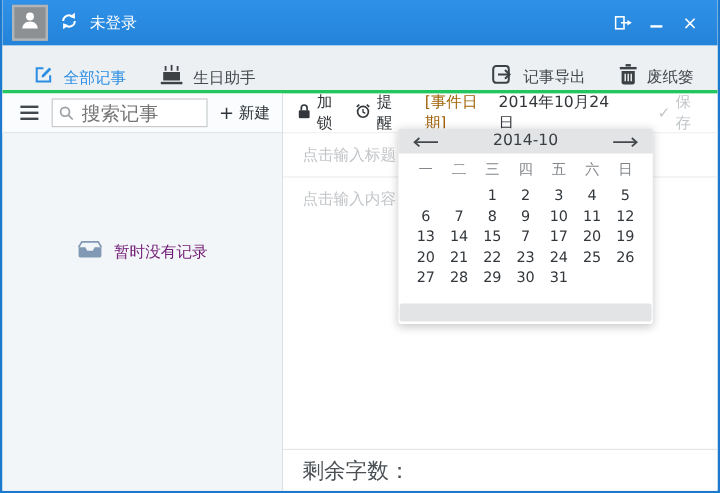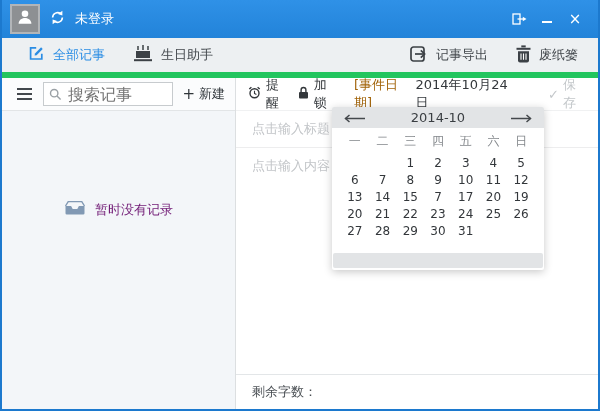--- a/index.html
+++ b/index.html
@@ -12,22 +12,22 @@
               align-items:center; padding:0 8px; color:#fff; }
   .avatar-box { width:30px; height:30px; background:#8d9093; border:2px solid #b2b5b8;
                 display:flex; align-items:center; justify-content:center; margin-right:9px; cursor:pointer; }
   .sync-btn { width:18px; height:18px; margin-right:8px; display:flex; align-items:center; cursor:pointer; }
   .login-status { font-size:13px; color:#fff; }
   .win-controls { margin-left:auto; display:flex; align-items:center; gap:10px; padding-right:6px; }
   .win-btn { width:18px; height:16px; display:flex; align-items:center; justify-content:center; cursor:pointer; }
   .min-bar { width:10px; height:2px; background:#fff; margin-top:6px; }
   .close-glyph { font-size:15px; color:#fff; line-height:1; }
   
-  .toolbar { height:40px; background:#edf0f2; border-bottom:6px solid #22c55e; display:flex;
-             align-items:center; justify-content:space-between; padding:0 20px 0 26px; }
+  .toolbar { height:40px; background:#edf0f2; border-bottom:3px solid #22c55e; display:flex;
+             align-items:flex-end; justify-content:space-between; padding:0 20px 0 26px; }
   .tool-group { display:flex; align-items:center; gap:28px; }
   .tool-item { display:flex; align-items:center; gap:8px; font-size:13px; color:#43484d; cursor:pointer; }
   .tool-item.active { color:#2b8de4; }
   
   .main { display:flex; height:331px; }
   .sidebar { width:234px; border-right:1px solid #dcdfe1; display:flex; flex-direction:column;
              background:#f3f6f9; }
   .sidebar-header { height:33px; background:#fbfcfd; border-bottom:1px solid #e2e5e7; display:flex;
                     align-items:center; padding:0 10px 0 13px; gap:9px; }
   .hamburger { display:flex; flex-direction:column; gap:3px; cursor:pointer; padding:2px; }
@@ -49,21 +49,21 @@
                    font-size:13px; color:#33373b; border-bottom:1px solid #f0f1f2; }
   .ed-btn { display:flex; align-items:center; gap:5px; cursor:pointer; color:#33373b; }
   .event-date { display:flex; align-items:center; gap:4px; cursor:pointer; margin-left:8px; }
   .event-date-label { color:#a16207; }
   .event-date-value { color:#33373b; }
   .save-btn { display:flex; align-items:center; gap:4px; color:#c3c7ca; margin-left:26px; cursor:pointer; }
   .title-row { height:37px; display:flex; align-items:center; padding:0 16px;
                border-bottom:1px solid #ededee; font-size:13px; color:#c2c5c8; cursor:text; }
   .content-area { flex:1; padding:9px 16px; font-size:13px; color:#c2c5c8; cursor:text; }
   .editor-footer { height:35px; border-top:1px solid #e3e6e8; display:flex; align-items:center;
-                   padding:0 16px; font-size:13px; color:#4a4f54; }
+                   padding:0 16px; font-size:18px; color:#4a4f54; }
   
   .calendar { position:absolute; left:330px; top:107px; width:212px; background:#fff; z-index:10;
               box-shadow:0 2px 8px rgba(0,0,0,0.22); border-radius:2px; padding-bottom:1px; }
   .cal-header { height:21px; background:#e2e4e6; border-radius:2px 2px 0 0; display:flex;
                 align-items:center; justify-content:space-between; padding:0 11px; }
   .cal-nav { cursor:pointer; display:flex; align-items:center; }
   .cal-month { font-size:13px; color:#3a3e42; }
   .cal-grid { padding:5px 9px 0; display:grid; grid-template-columns:repeat(7,1fr); }
   .cal-wd { font-size:12px; color:#83878b; text-align:center; height:17px; line-height:17px; }
   .cal-cell { font-size:12px; color:#33373b; text-align:center; height:17px; line-height:17px;
@@ -195,36 +195,36 @@
           </span>
           <span>暂时没有记录</span>
         </div>
       </div>
     </div>
 
     <div class="editor">
       <div class="editor-header">
         <div class="ed-btn">
           <span>
+            <svg width="11" height="13" viewBox="0 0 11 13">
+              <path d="M3.1 6V3.9a2.4 2.4 0 0 1 4.8 0V6" fill="none" stroke="#33373b" stroke-width="1.4"></path>
+              <rect x="1" y="5.9" width="9" height="6.6" rx="1" fill="#33373b"></rect>
+            </svg>
+          </span>
+          <span>加锁</span>
+        </div>
+        <div class="ed-btn">
+          <span>
             <svg width="13" height="13" viewBox="0 0 13 13">
               <circle cx="6.5" cy="7.2" r="4.5" fill="none" stroke="#33373b" stroke-width="1.4"></circle>
               <path d="M6.5 4.8v2.6l1.9 1.1" fill="none" stroke="#33373b" stroke-width="1.1"></path>
               <path d="M1.3 3.1 3.4 1.2M11.7 3.1 9.6 1.2" stroke="#33373b" stroke-width="1.4"></path>
             </svg>
           </span>
           <span>提醒</span>
-        </div>
-        <div class="ed-btn">
-          <span>
-            <svg width="11" height="13" viewBox="0 0 11 13">
-              <path d="M3.1 6V3.9a2.4 2.4 0 0 1 4.8 0V6" fill="none" stroke="#33373b" stroke-width="1.4"></path>
-              <rect x="1" y="5.9" width="9" height="6.6" rx="1" fill="#33373b"></rect>
-            </svg>
-          </span>
-          <span>加锁</span>
         </div>
         <div class="event-date">
           <span class="event-date-label">[事件日期]</span>
           <span class="event-date-value">2014年10月24日</span>
         </div>
         <div class="save-btn">
           <span>✓</span>
           <span>保存</span>
         </div>
       </div>

